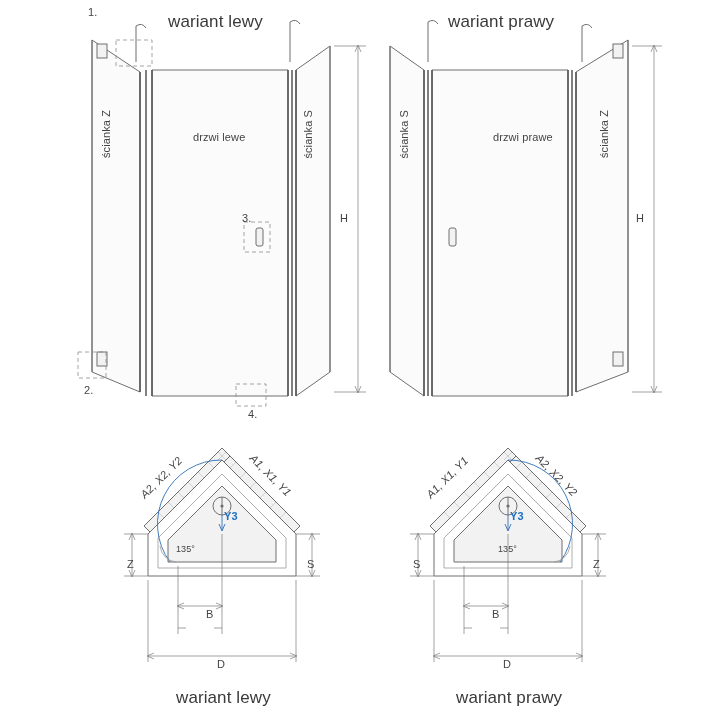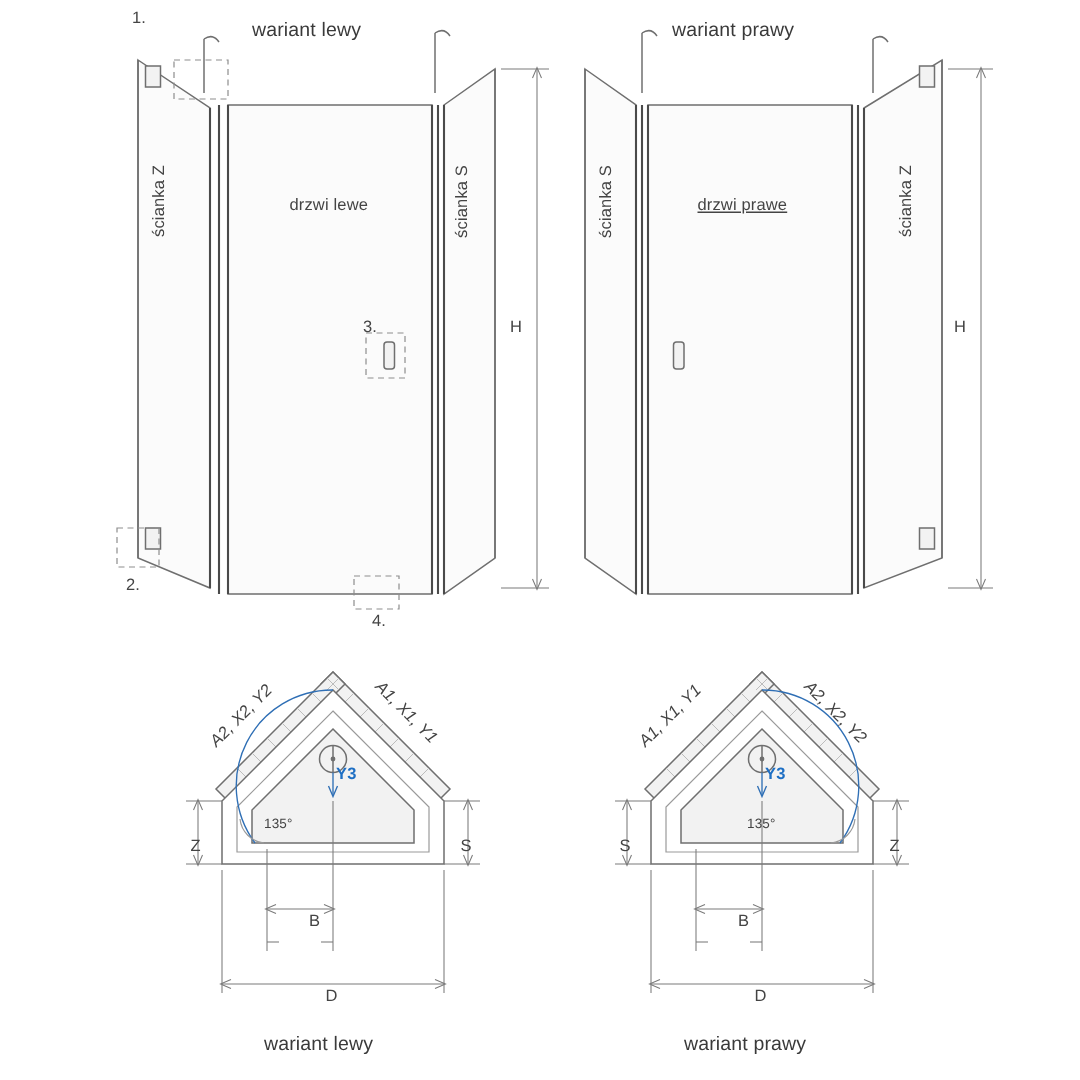--- a/index.html
+++ b/index.html
@@ -19,21 +19,21 @@
     background: #ffffff;
   }
   .lbl {
     position: absolute;
     font-size: 11px;
     color: #444444;
     white-space: nowrap;
     letter-spacing: 0.1px;
   }
   .lbl.big {
-    font-size: 13px;
+    font-size: 17px;
     color: #3a3a3a;
   }
   .lbl.small {
     font-size: 9px;
   }
   .lbl.blue-strong {
     color: #1e6fc4;
     font-weight: bold;
   }
   .lbl.italic {
@@ -182,21 +182,21 @@
 
   <div class="lbl big" style="left:168px; top:12px;">wariant lewy</div>
   <div class="lbl big" style="left:448px; top:12px;">wariant prawy</div>
 
   <div class="lbl vert" style="left:100px; top:110px;">ścianka Z</div>
   <div class="lbl" style="left:193px; top:131px;">drzwi lewe</div>
   <div class="lbl vert" style="left:302px; top:110px;">ścianka S</div>
   <div class="lbl" style="left:340px; top:212px;">H</div>
 
   <div class="lbl vert" style="left:398px; top:110px;">ścianka S</div>
-  <div class="lbl" style="left:465px; top:131px;text-decoration:underline;">drzwi prawe</div>
+  <div class="lbl" style="left:493px; top:131px;">drzwi prawe</div>
   <div class="lbl vert" style="left:598px; top:110px;">ścianka Z</div>
   <div class="lbl" style="left:636px; top:212px;">H</div>
 
   <div class="lbl" style="left:88px; top:6px;">1.</div>
   <div class="lbl" style="left:84px; top:384px;">2.</div>
   <div class="lbl" style="left:242px; top:212px;">3.</div>
   <div class="lbl" style="left:248px; top:408px;">4.</div>
 
   <svg width="720" height="290" style="top:430px;">
 

